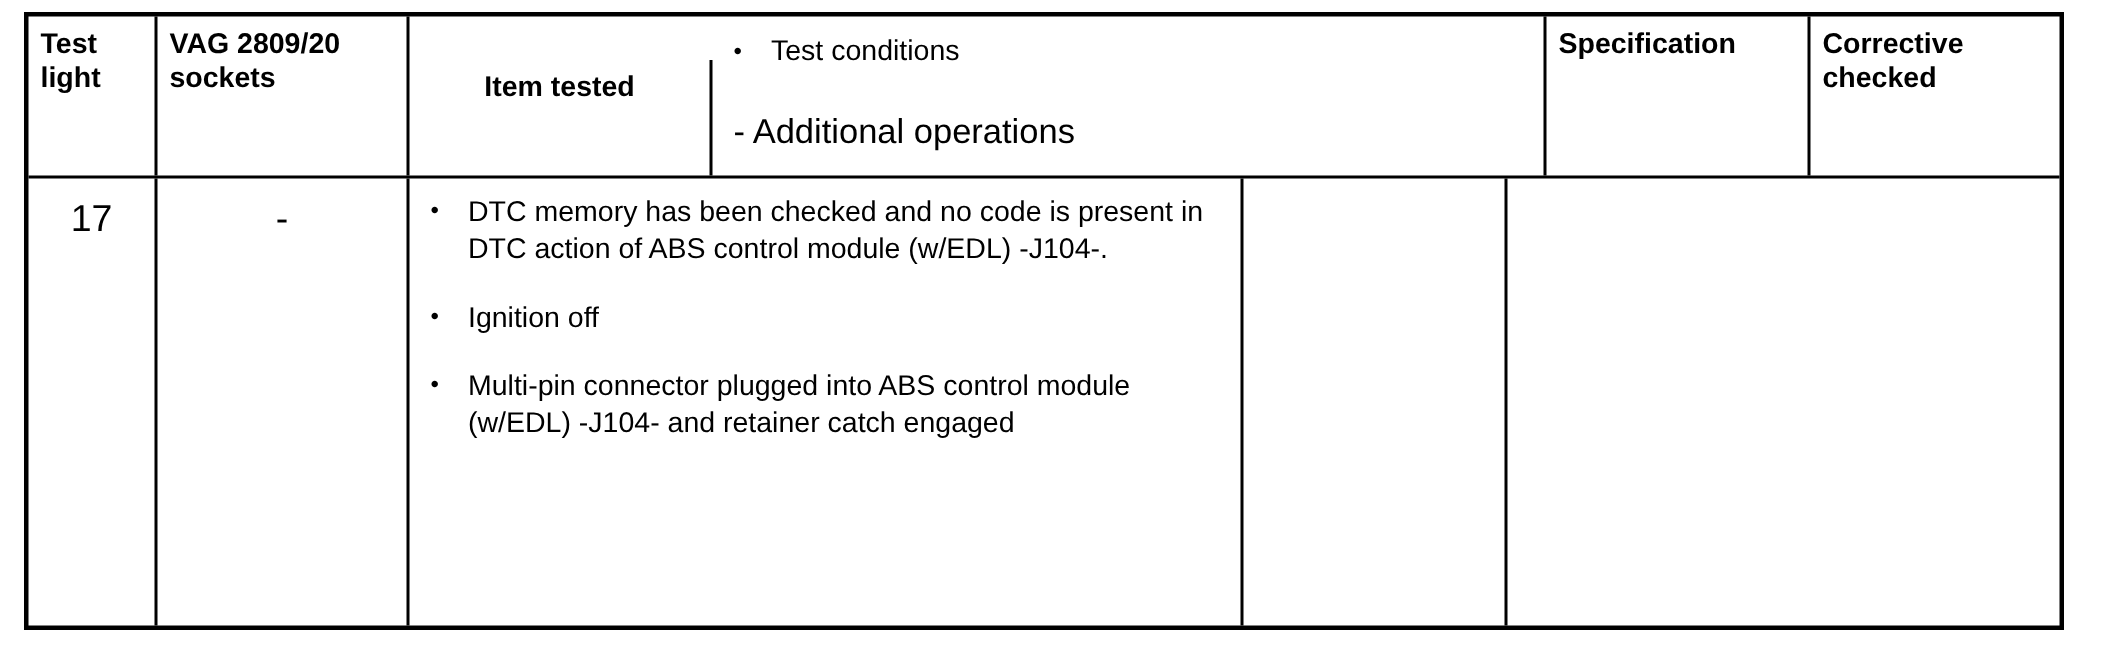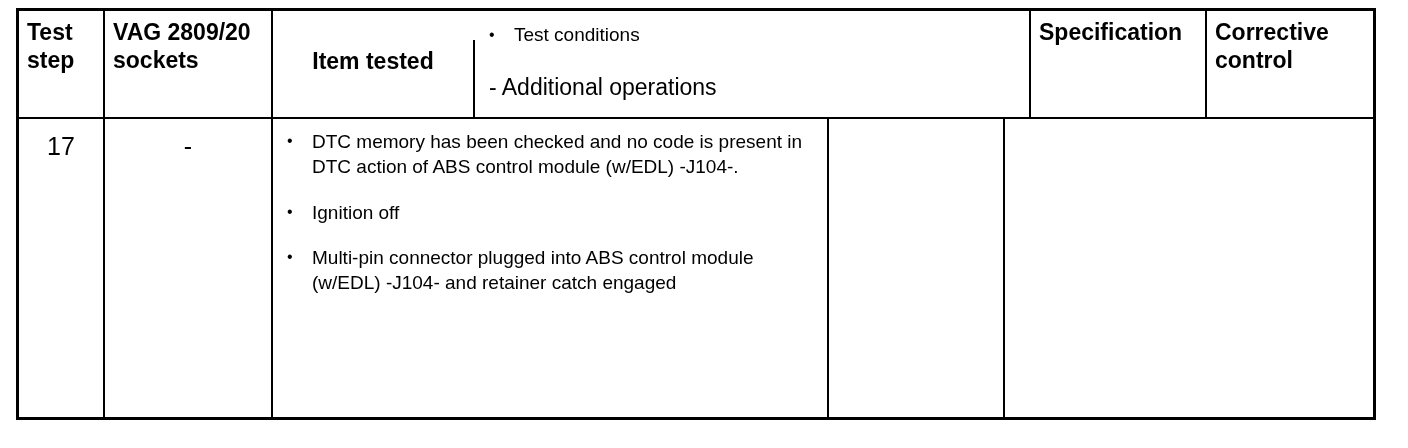--- a/index.html
+++ b/index.html
@@ -78,21 +78,21 @@
 
   .c-step   { width: 86px;  }
   .c-socket { width: 168px; }
   .c-item   { width: 202px; margin-top: 29px; }
   .c-cond   { width: 556px; }
   .c-spec   { width: 176px; }
   .c-corr   { width: 166px; }
 
   
   .hd {
-    font-size: 23px;
+    font-size: 19px;
     font-weight: bold;
     line-height: 1.22;
   }
   .hd.center { text-align: center; }
 
   
   .cond-head {
     padding-top: 12px;
     padding-left: 14px;
   }
@@ -147,21 +147,21 @@
 <div class="page">
 
   <div class="check-table">
 
 
     <div class="trow header-row">
 
       <div class="cell c-step">
         <div class="hd">
           <div>Test</div>
-          <div>step</div>
+          <div>light</div>
         </div>
       </div>
 
       <div class="cell c-socket">
         <div class="hd">
           <div>VAG 2809/20</div>
           <div>sockets</div>
         </div>
       </div>
 
@@ -177,21 +177,21 @@
         <div class="dash-line">- Additional operations</div>
       </div>
 
       <div class="cell c-spec">
         <div class="hd">Specification</div>
       </div>
 
       <div class="cell c-corr last">
         <div class="hd">
           <div>Corrective</div>
-          <div>control</div>
+          <div>checked</div>
         </div>
       </div>
 
     </div>
 
     <div class="trow body-row">
 
       <div class="cell c-step">
         <div class="bd center">17</div>
       </div>

